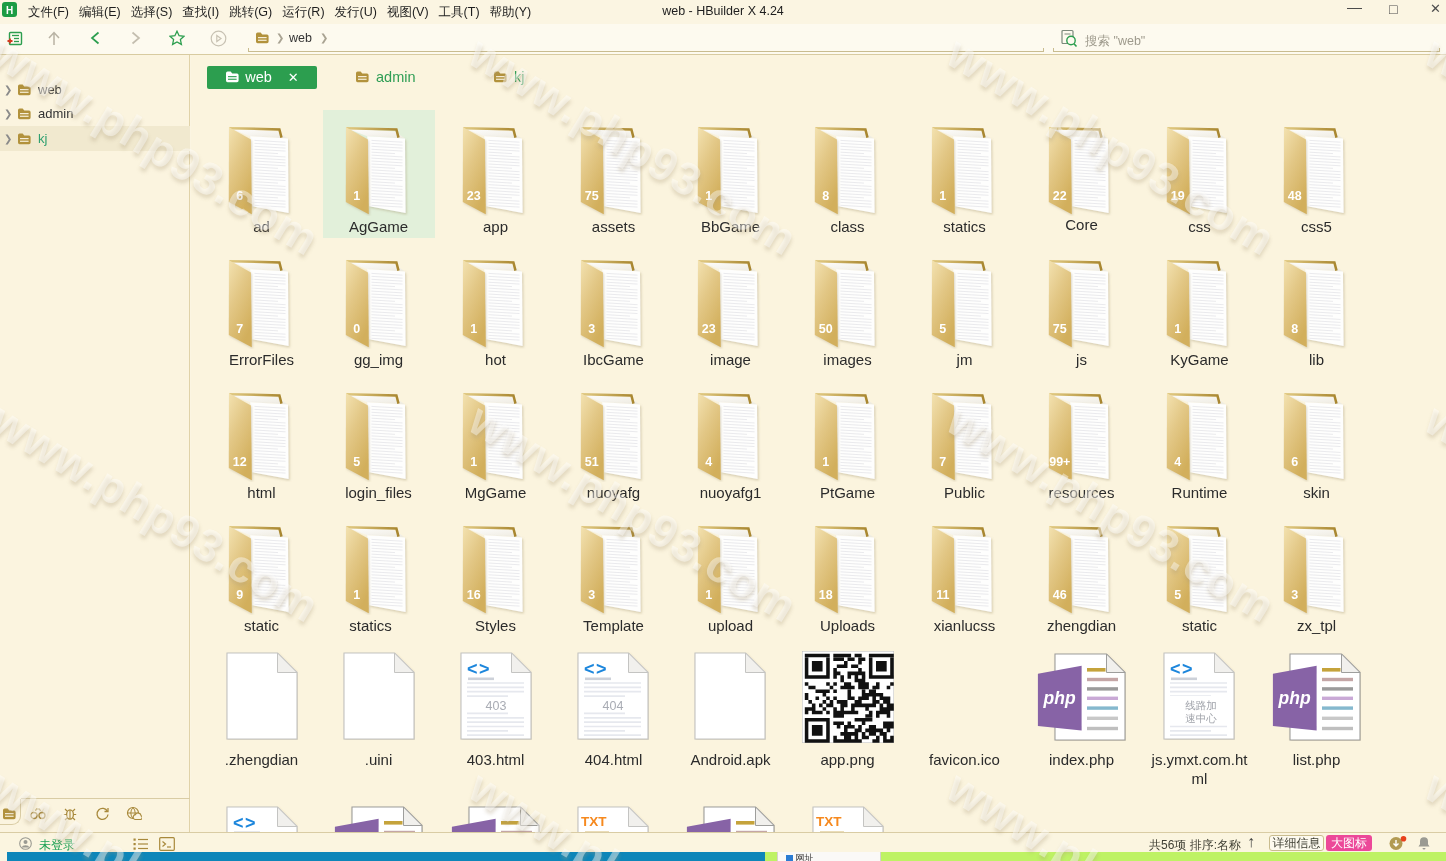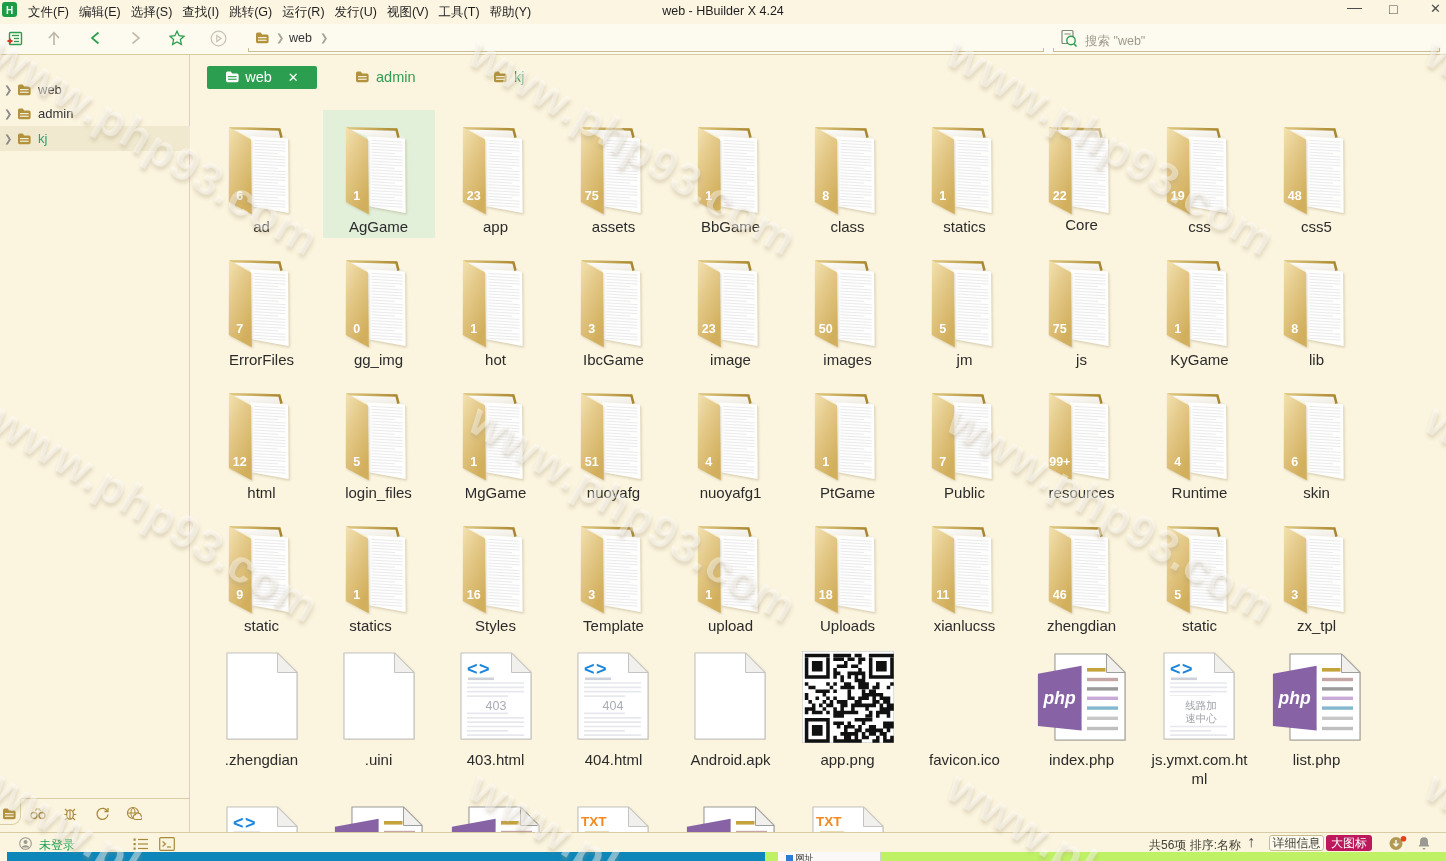--- a/index.html
+++ b/index.html
@@ -560,21 +560,21 @@
       </g>
     </svg>
  <svg class="abs" style="left:159px;top:4px" width="16" height="14" viewBox="0 0 16 14">
       <rect x="0.7" y="0.7" width="14.6" height="12.6" rx="1" fill="none" stroke="#A8893B" stroke-width="1.2"></rect>
       <path d="M3.5,4.5 L6.5,7 L3.5,9.5" fill="none" stroke="#A8893B" stroke-width="1.2"></path>
       <line x1="8" y1="10" x2="12" y2="10" stroke="#A8893B" stroke-width="1.2"></line>
     </svg>
  <span class="abs" style="left:1149px;top:4px">共56项  排序:名称</span>
  <span class="abs" style="left:1247px;top:0px;font-size:16px;color:#444">↑</span>
  <span class="abs" style="left:1269px;top:2px;width:55px;height:16px;border:1px solid #C9BC8F;border-radius:3px;background:#FDFAEF;text-align:center;line-height:15px">详细信息</span>
- <span class="abs" style="left:1326px;top:2px;width:46px;height:16px;border-radius:3px;background:#be185d;color:#fff;text-align:center;line-height:16px">大图标</span>
+ <span class="abs" style="left:1326px;top:2px;width:46px;height:16px;border-radius:3px;background:#ec4899;color:#fff;text-align:center;line-height:16px">大图标</span>
  <svg class="abs" style="left:1388px;top:3px" width="19" height="15" viewBox="0 0 19 15">
       <circle cx="8" cy="7.5" r="6.5" fill="#B29A52"></circle>
       <path d="M8,4 v6 M5.5,7.5 L8,10 L10.5,7.5" stroke="#fff" stroke-width="1.4" fill="none"></path>
       <circle cx="15.5" cy="2.8" r="2.8" fill="#E8401C"></circle>
     </svg>
  <svg class="abs" style="left:1417px;top:3px" width="14" height="14" viewBox="0 0 14 14">
       <path d="M7,1.2 a4,4 0 0 1 4,4 v3 l1.5,2.3 H1.5 L3,8.2 v-3 a4,4 0 0 1 4,-4 Z" fill="#9a9a92"></path>
       <path d="M5.5,12 a1.5,1.5 0 0 0 3,0" fill="#9a9a92"></path>
     </svg>
 </div>

